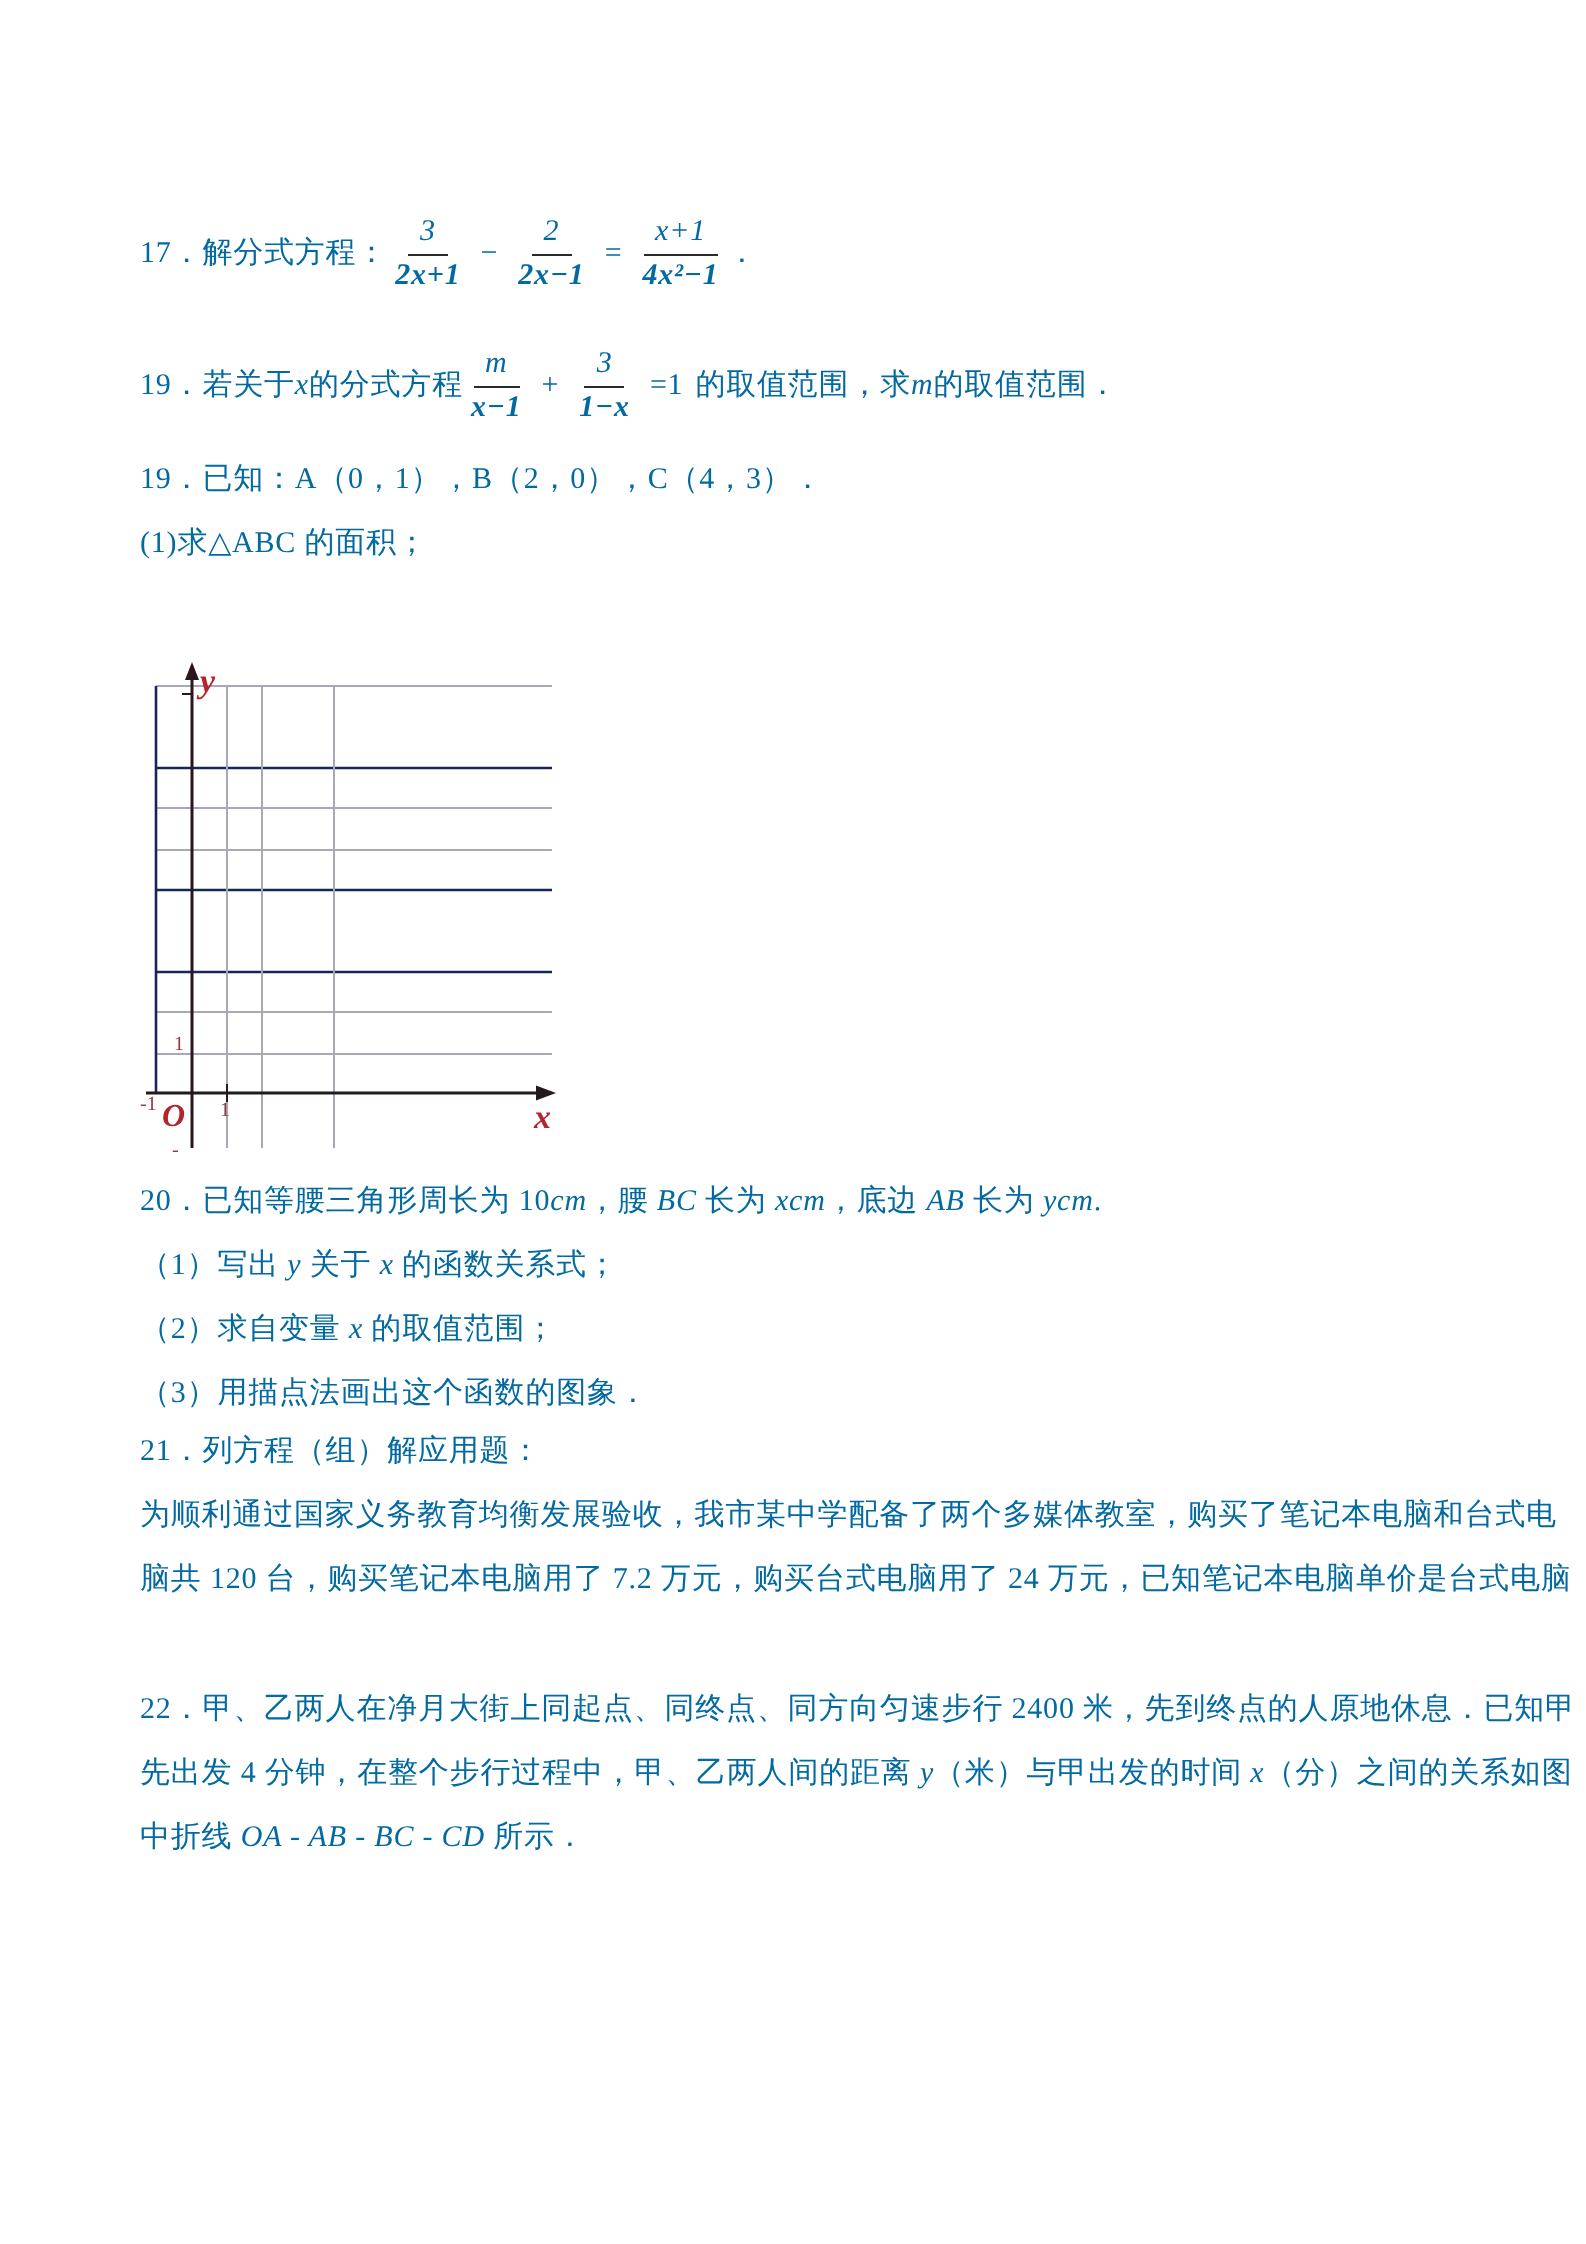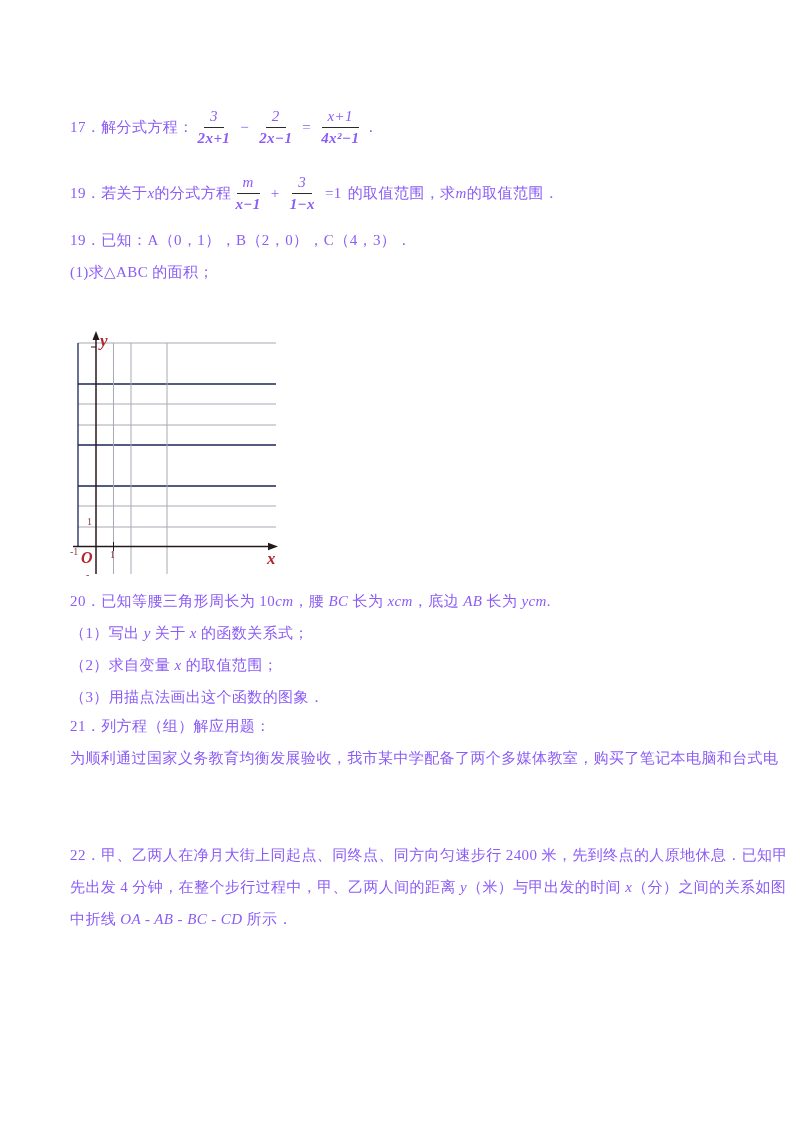--- a/index.html
+++ b/index.html
@@ -3,21 +3,21 @@
 <meta charset="utf-8">
 <style>
   html,body{margin:0;padding:0;}
   body{
     width:793px;height:1122px;background:#ffffff;position:relative;
     font-family:"Liberation Serif","DejaVu Serif",serif;color:#262626;
   }
   .page{position:absolute;left:0;top:0;width:793px;height:1122px;background:#fff;overflow:hidden;}
   .line{
     position:absolute;left:70px;font-size:15px;line-height:19px;
-    letter-spacing:0.4px;white-space:nowrap;color:#8b5cf6;
+    letter-spacing:0.4px;white-space:nowrap;color:#0369a1;
   }
   .mathrow{display:flex;align-items:center;height:46px;}
   .frac{
     display:inline-flex;flex-direction:column;align-items:center;
     font-style:italic;line-height:1.1;margin:0 4px;font-size:15px;
   }
   .frac .num{padding:0 6px 2px;border-bottom:1.3px solid #2a2a2a;}
   .frac .den{padding-top:2px;font-weight:bold;}
   .op{margin:0 6px;font-style:normal;}
   .it{font-style:italic;}
@@ -129,20 +129,21 @@
   <div class="line" style="top:624px">
     <span>（1）写出 </span><span class="it">y</span><span> 关于 </span><span class="it">x</span><span> 的函数关系式；</span>
   </div>
   <div class="line" style="top:656px">
     <span>（2）求自变量 </span><span class="it">x</span><span> 的取值范围；</span>
   </div>
   <div class="line" style="top:688px">（3）用描点法画出这个函数的图象．</div>
 
   <div class="line" style="top:717px">21．列方程（组）解应用题：</div>
   <div class="line" style="top:749px">为顺利通过国家义务教育均衡发展验收，我市某中学配备了两个多媒体教室，购买了笔记本电脑和台式电</div>
+  <div class="line" style="top:781px">脑共 120 台，购买笔记本电脑用了 7.2 万元，购买台式电脑用了 24 万元，已知笔记本电脑单价是台式电脑</div>
 
   <div class="line" style="top:846px">22．甲、乙两人在净月大街上同起点、同终点、同方向匀速步行 2400 米，先到终点的人原地休息．已知甲</div>
   <div class="line" style="top:878px">
     <span>先出发 4 分钟，在整个步行过程中，甲、乙两人间的距离 </span><span class="it">y</span><span>（米）与甲出发的时间 </span><span class="it">x</span><span>（分）之间的关系如图</span>
   </div>
   <div class="line" style="top:910px">
     <span>中折线 </span><span class="it">OA - AB - BC - CD</span><span> 所示．</span>
   </div>
 
 </div>

